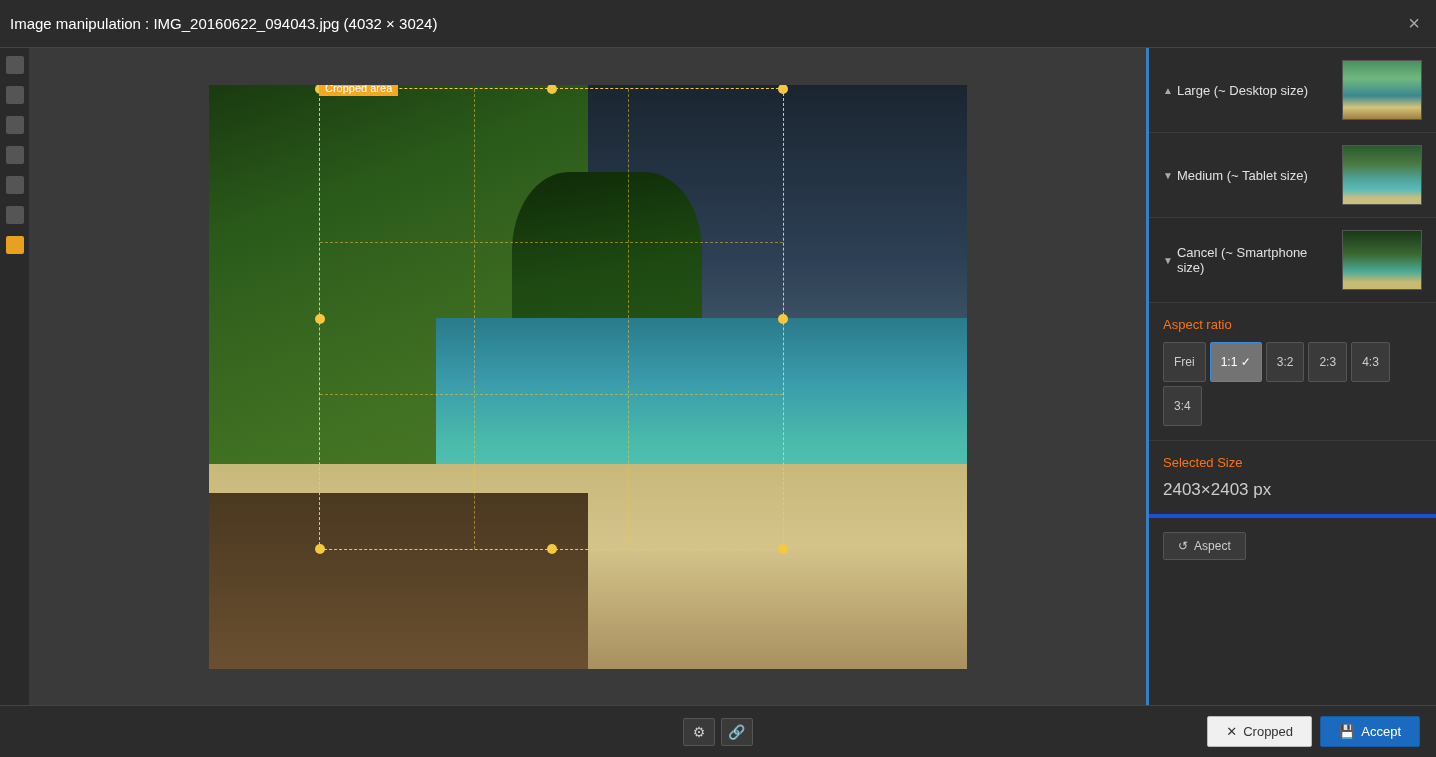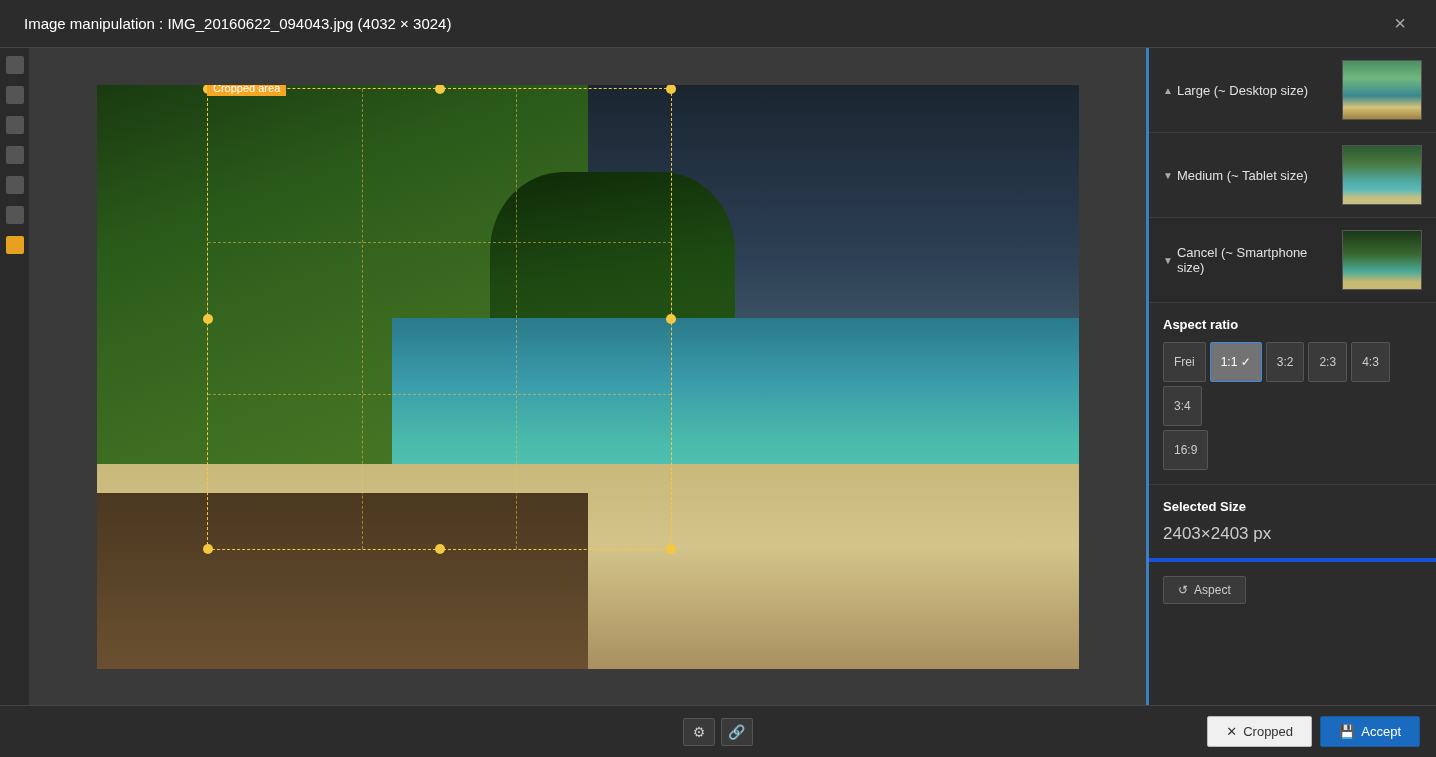--- a/index.html
+++ b/index.html
@@ -20,21 +20,21 @@
       width: 1436px;
       height: 757px;
       background: #1e1e1e;
       display: flex;
       flex-direction: column;
     }
 
     
     .modal-header {
       background: #2c2c2c;
-      padding: 10px 24px;
+      padding: 10px 10px;
       display: flex;
       align-items: center;
       justify-content: space-between;
       border-bottom: 1px solid #444;
       flex-shrink: 0;
     }
     .modal-title {
       font-size: 15px;
       color: #ffffff;
       font-weight: normal;
@@ -80,21 +80,21 @@
       background: #3a3a3a;
       position: relative;
       overflow: hidden;
       display: flex;
       align-items: center;
       justify-content: center;
     }
 
     
     .beach-image {
-      width: 982px;
+      width: 758px;
       height: 584px;
       position: relative;
       overflow: hidden;
     }
 
     
     .sky-layer {
       position: absolute;
       top: 0; left: 0; right: 0;
       height: 45%;
@@ -270,22 +270,22 @@
       background: linear-gradient(180deg, #1a3818 0%, #3a6830 40%, #4aaa98 70%, #c8ba72 88%);
     }
 
     
     .aspect-section {
       padding: 14px;
       border-bottom: 1px solid #3a3a3a;
     }
     .section-title {
       font-size: 13px;
-      font-weight: bold;
-      color: #ffffff;
+      font-weight: normal;
+      color: #f97316;
       margin-bottom: 10px;
     }
     .ratio-buttons {
       display: flex;
       gap: 4px;
       flex-wrap: wrap;
     }
     .ratio-btn {
       padding: 12px 10px;
       background: #3a3a3a;
@@ -472,23 +472,20 @@
       <div class="aspect-section">
         <div class="section-title">Aspect ratio</div>
         <div class="ratio-buttons">
           <button class="ratio-btn">Frei</button>
           <button class="ratio-btn active">1:1 ✓</button>
           <button class="ratio-btn">3:2</button>
           <button class="ratio-btn">2:3</button>
           <button class="ratio-btn">4:3</button>
           <button class="ratio-btn">3:4</button>
         </div>
-        <div class="ratio-row">
-          <button class="ratio-btn">16:9</button>
-        </div>
       </div>
 
       <div class="selected-size-section">
         <div class="section-title">Selected Size</div>
         <div class="selected-size-value">2403×2403 px</div>
       </div>
 
       <div class="reset-section">
         <button class="reset-btn">
           <span>↺</span>

